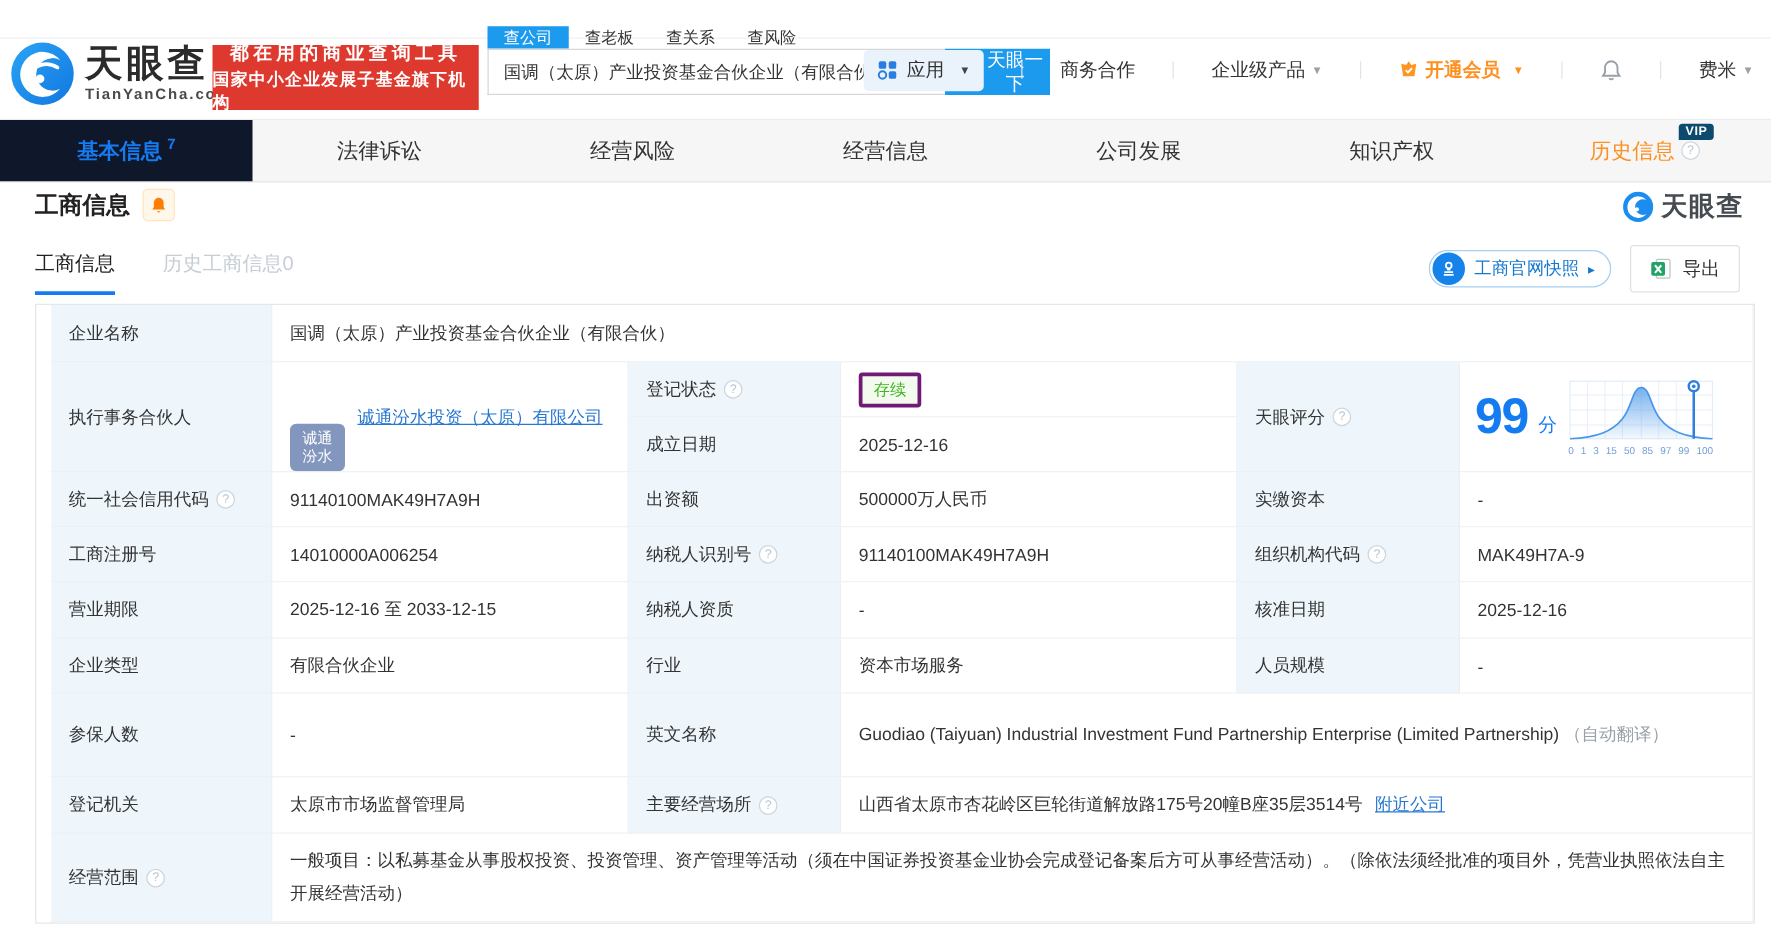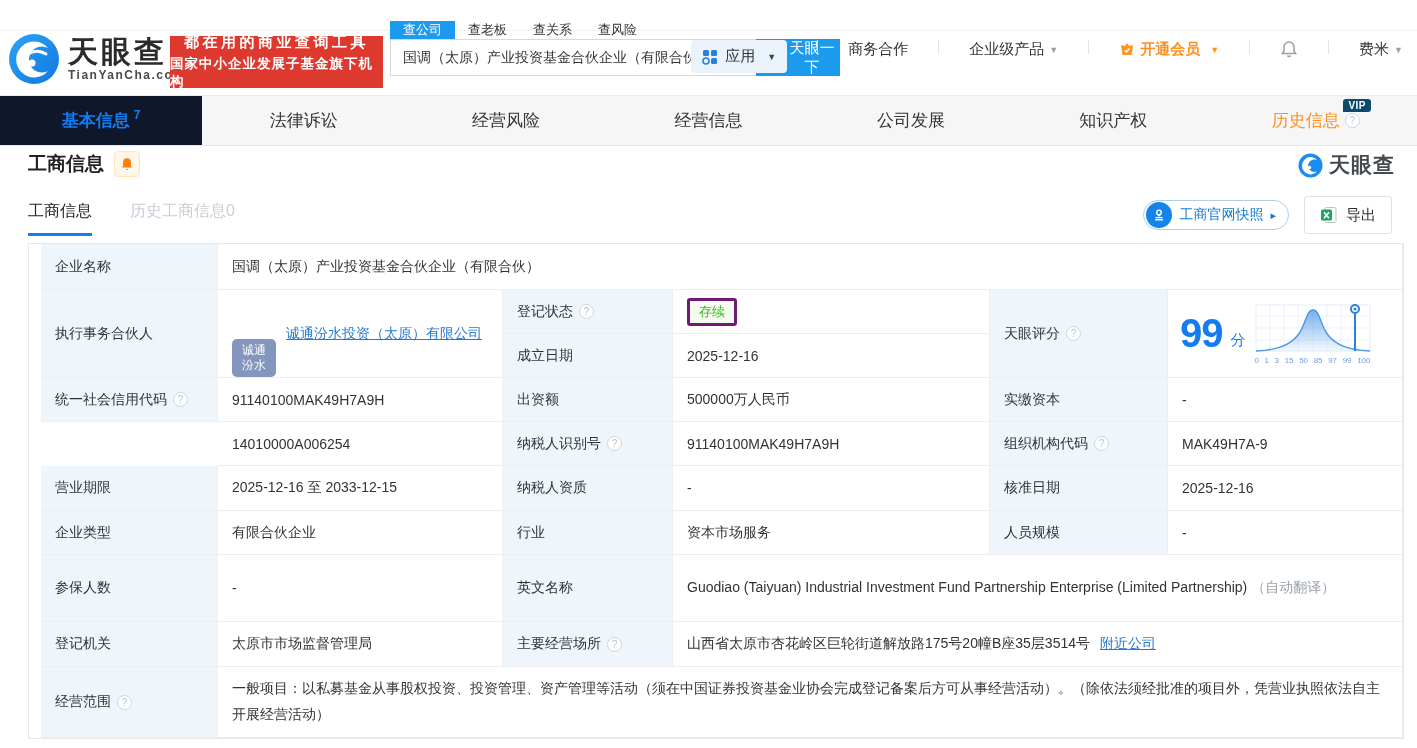--- a/index.html
+++ b/index.html
@@ -25,21 +25,21 @@
   .search-tab.active { background:#1b9aee; color:#fff; }
   .search-row { display:flex; }
   .search-input-wrap { position:relative; }
   .search-input { width:366px; height:37px; border:1px solid #d8d8d8; border-right:none; padding:0 34px 0 12px;
                   font-size:14px; color:#333; outline:none; font-family:inherit; }
   .clear-ic { position:absolute; right:11px; top:11px; width:16px; height:16px; border-radius:50%;
               background:#c9ced6; color:#fff; font-size:11px; line-height:16px; text-align:center; cursor:pointer; }
   .search-btn { width:84px; height:37px; background:#1b9aee; color:#fff; font-size:15px; border:none;
                 cursor:pointer; font-family:inherit;padding-left:28px; }
 
-  .hnav { position:absolute; right:14px; top:40px; height:32px; display:flex; align-items:flex-start; font-size:15px; color:#333;gap:18px; }
+  .hnav { position:absolute; right:14px; top:40px; height:32px; display:flex; align-items:center; font-size:15px; color:#333;gap:18px; }
   .hnav .sep { width:1px; height:14px; background:#e4e4e4; margin:0 12px; }
   .apps-chip { display:flex; align-items:center; gap:7px; background:#eaf3fc; border-radius:4px; padding:7px 11px; cursor:pointer; }
   .caret { font-size:9px; color:#9aa0a8; margin-left:5px; }
   .caret.dark { color:#444; }
   .caret.orange { color:#ff8f1f; }
   .hnav-item { cursor:pointer; display:flex; align-items:center; }
   .vip-link { color:#ff8f1f; font-weight:bold; display:flex; align-items:center; gap:5px; cursor:pointer; }
 
   
   .main-tabs { position:absolute; left:0; top:95px; width:100%; height:51px; background:#f6f6f7;
@@ -359,20 +359,23 @@
     <div class="c val" style="grid-column:4/5;grid-row:4/5">
         <span>500000万人民币</span>
       </div>
     <div class="c lbl" style="grid-column:5/6;grid-row:4/5">
         <span>实缴资本</span>
       </div>
     <div class="c val" style="grid-column:6/7;grid-row:4/5">
         <span>-</span>
       </div>
 
+    <div class="c lbl" style="grid-column:1/2;grid-row:5/6">
+        <span>工商注册号</span>
+      </div>
     <div class="c val" style="grid-column:2/3;grid-row:5/6">
         <span>14010000A006254</span>
       </div>
     <div class="c lbl" style="grid-column:3/4;grid-row:5/6">
       <span>纳税人识别号</span>
         <span class="q">?</span>
     </div>
     <div class="c val" style="grid-column:4/5;grid-row:5/6">
         <span>91140100MAK49H7A9H</span>
       </div>

